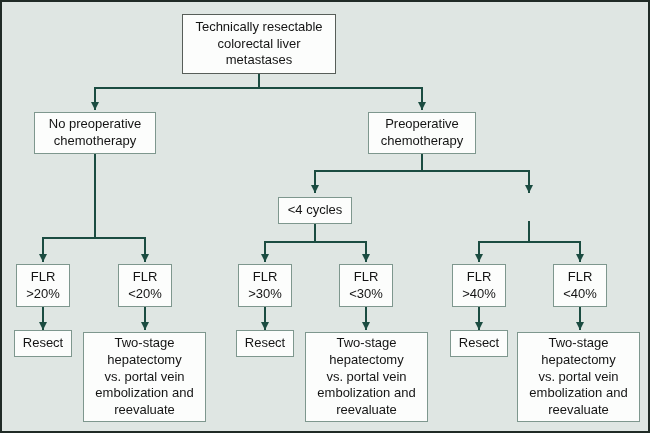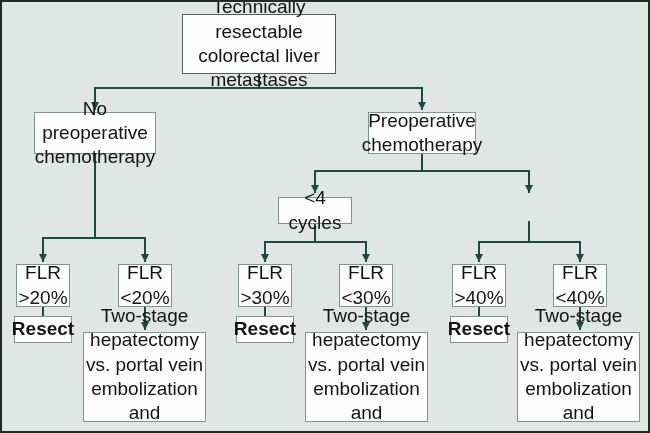--- a/index.html
+++ b/index.html
@@ -39,37 +39,37 @@
   .box {
     position: absolute;
     box-sizing: border-box;
     background: #fcfdfc;
     border: 1.5px solid #7e978e;
     display: flex;
     flex-direction: column;
     align-items: center;
     justify-content: center;
     text-align: center;
-    font-size: 19px;
+    font-size: 13px;
     line-height: 1.28;
     color: #141414;
   }
   #node-root       { left: 180px; top: 12px;  width: 154px; height: 60px; border-color: #575e59; }
   #node-no-preop   { left: 32px;  top: 110px; width: 122px; height: 42px; align-items: center; }
   #node-preop      { left: 366px; top: 110px; width: 108px; height: 42px; }
   #node-lt4-cycles { left: 276px; top: 195px; width: 74px;  height: 27px; }
   #node-gt4-cycles { left: 490px; top: 193px; width: 74px;  height: 27px; }
   .flr-box    { top: 262px; width: 54px; height: 43px; text-align: center; }
   #flr-0 { left: 14px; }
   #flr-1 { left: 116px; }
   #flr-2 { left: 236px; }
   #flr-3 { left: 337px; }
   #flr-4 { left: 450px; }
   #flr-5 { left: 551px; }
-  .resect-box { top: 314px; width: 58px; height: 27px; font-weight: bold; }
+  .resect-box { top: 328px; width: 58px; height: 27px; }
   #resect-0 { left: 12px; }
   #resect-1 { left: 234px; }
   #resect-2 { left: 448px; }
   .two-stage-box { top: 330px; width: 123px; height: 90px; }
   #two-stage-0 { left: 81px; }
   #two-stage-1 { left: 303px; }
   #two-stage-2 { left: 515px; }
 </style>
 </head>
 <body>

